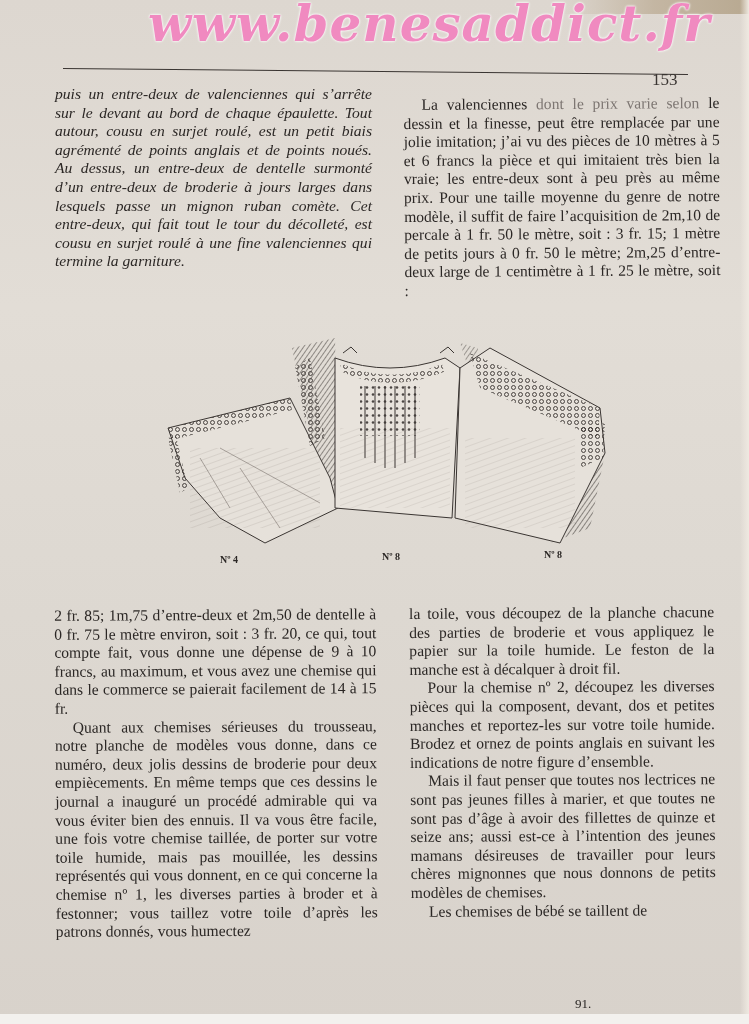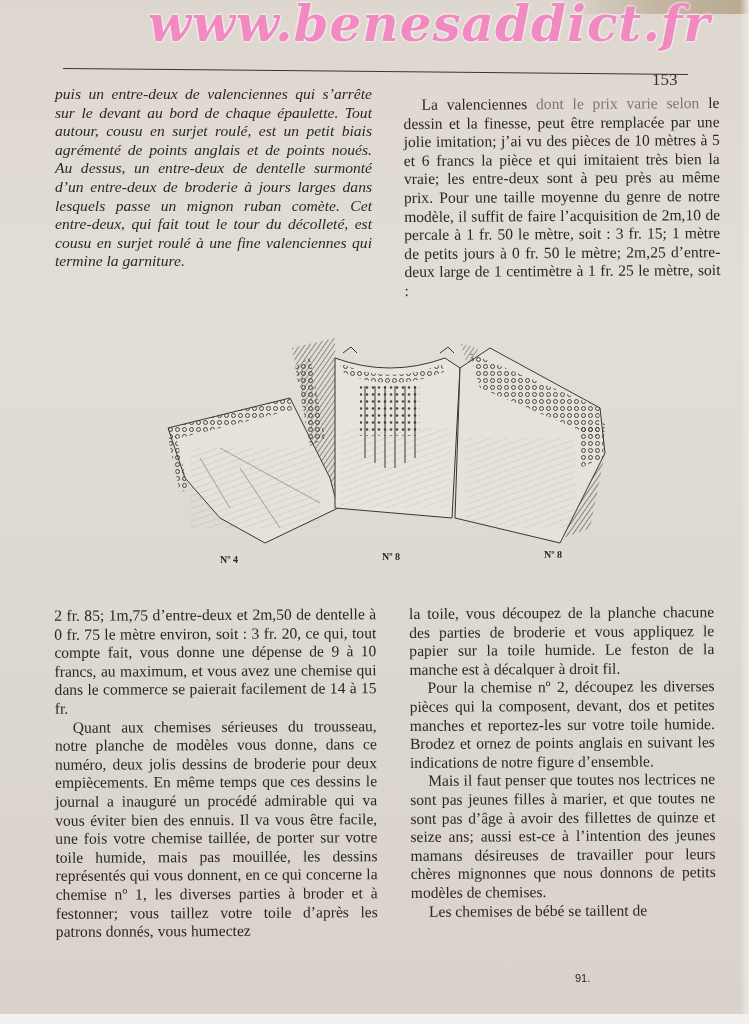--- a/index.html
+++ b/index.html
@@ -65,22 +65,22 @@
     .col-br { left: 410px; top: 604px; width: 305px; transform: rotate(-0.35deg); }
     .col-tr .faded { color: #7d7672; }
     .figure {
       position: absolute; left: 160px; top: 328px; width: 455px; height: 230px;
     }
     .fig-label {
       position: absolute; font-family: "Liberation Serif", serif; font-weight: bold;
       font-size: 10px; color: #2a2624;
     }
     .sig {
-      position: absolute; left: 575px; top: 972px;
-      font-family: Liberation Sans, sans-serif; font-size: 11px; color: #2a2624;
+      position: absolute; left: 575px; top: 996px;
+      font-family: Liberation Serif, serif; font-size: 13px; color: #2a2624;
     }
   </style>
 </head>
 <body>
 
 <div class="page">
   <div class="page-edge-top"></div>
   <div class="page-edge-right"></div>
   <div class="page-edge-bottom"></div>
 

